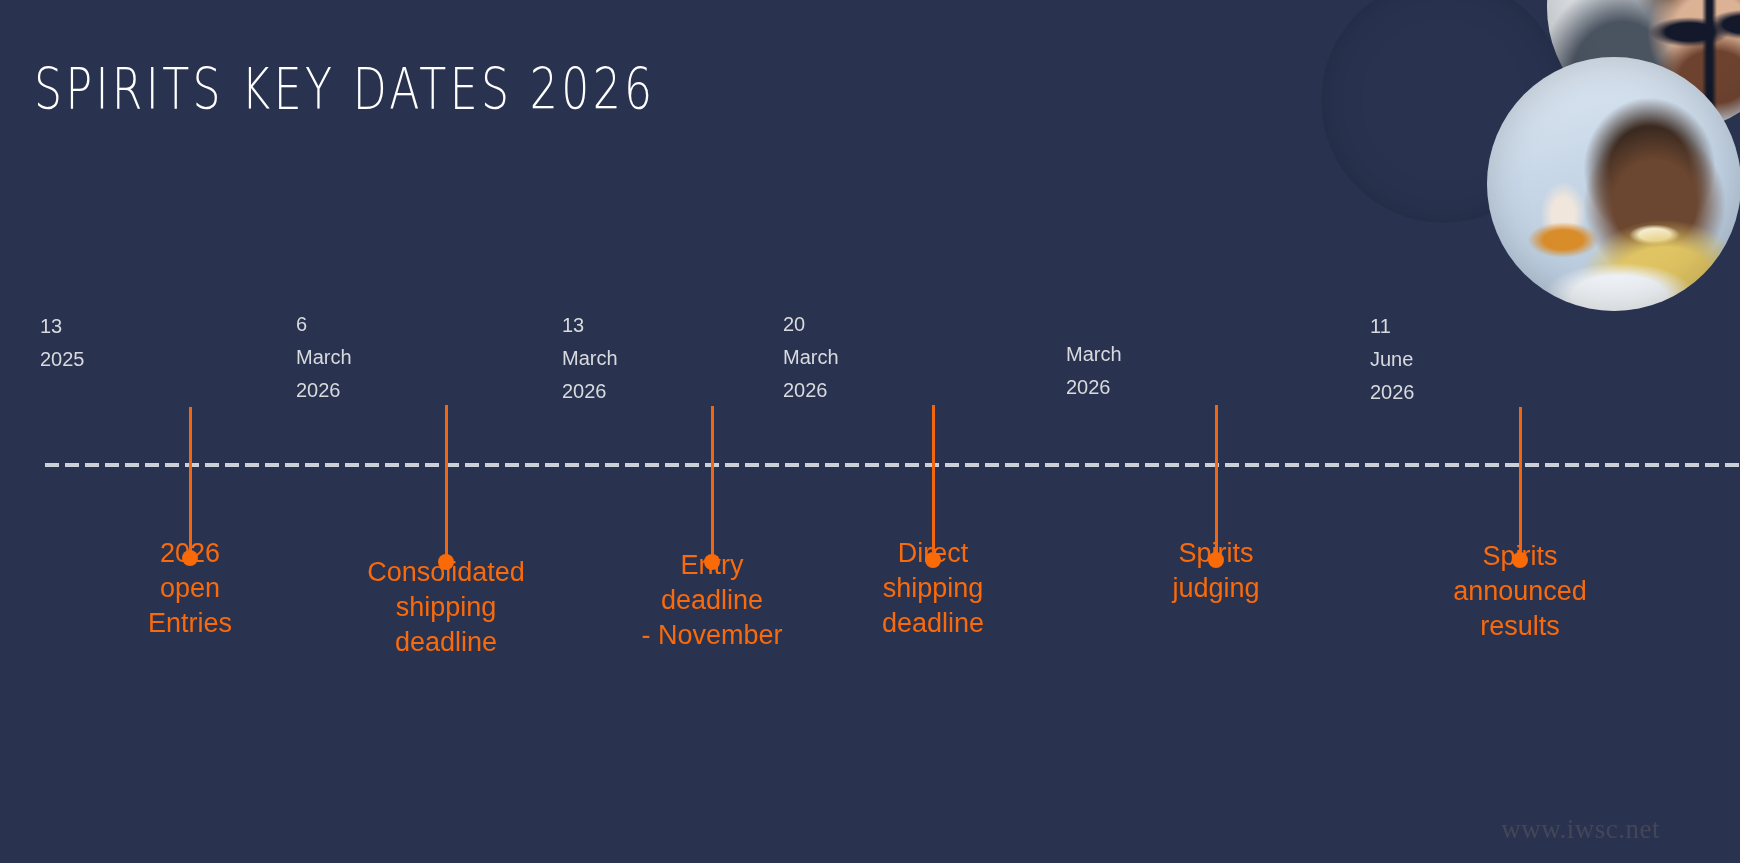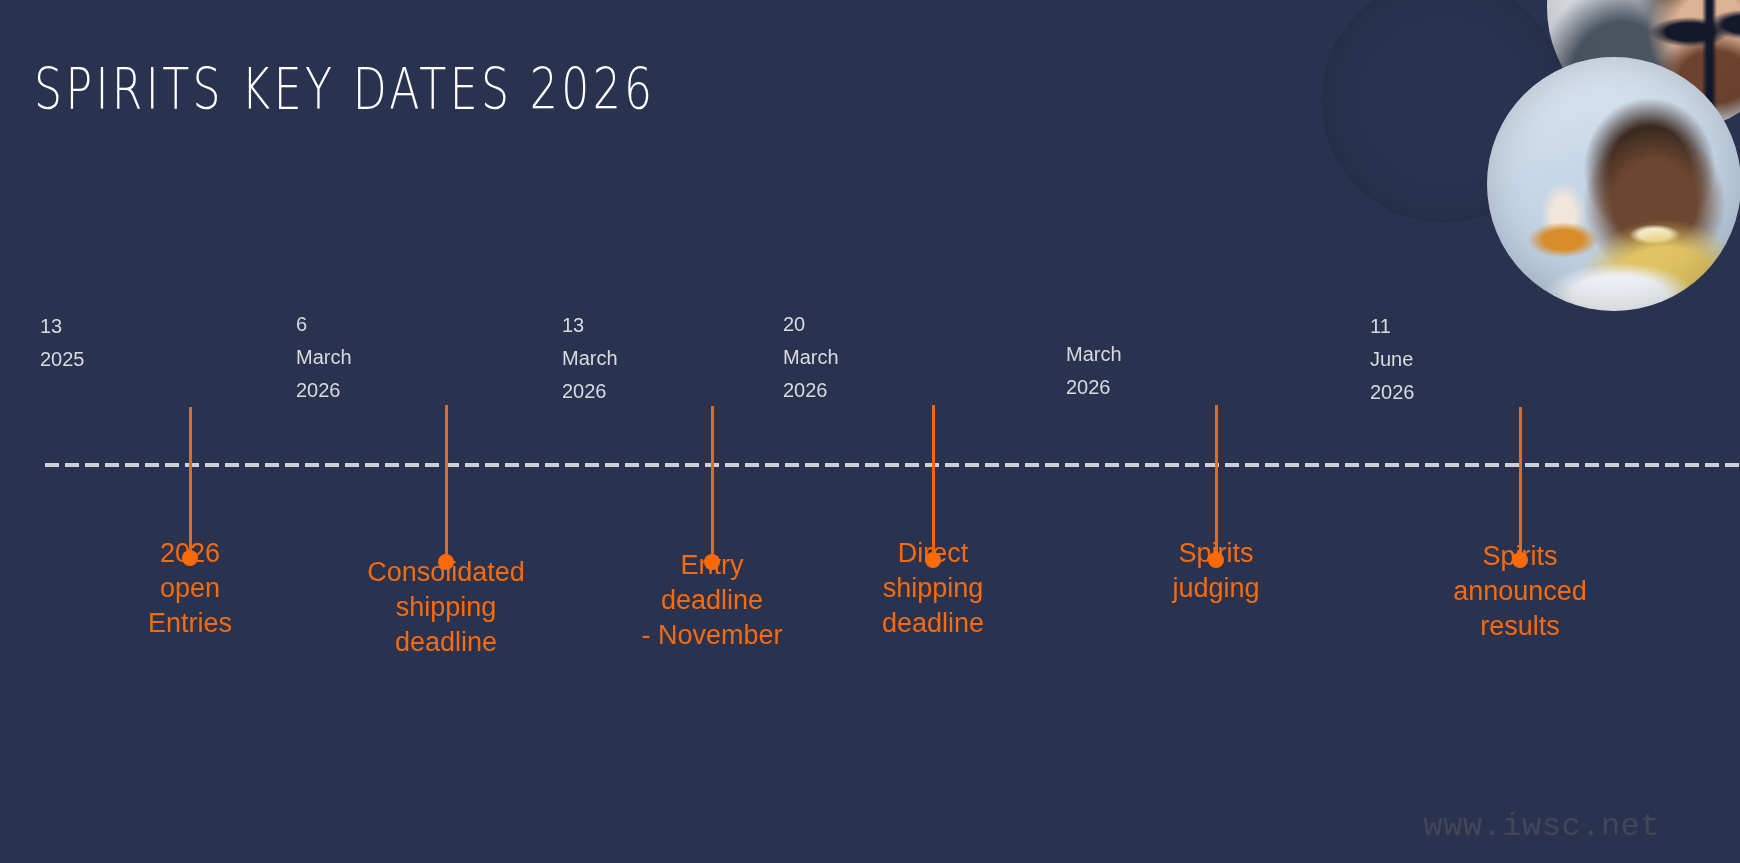--- a/index.html
+++ b/index.html
@@ -85,22 +85,22 @@
           border-radius:50%;background:#fa6a07;}
   .tl-label{
     position:absolute;left:0;width:300px;text-align:center;
     color:#f96a0b;font-size:27px;line-height:35px;font-weight:400;
   }
 
   
   #watermark{
     position:absolute;right:80px;bottom:18px;
     color:rgba(180,150,120,.20);
-    font-size:32px;letter-spacing:.5px;
-    font-family:Liberation Mono, monospace;
+    font-size:27px;letter-spacing:.5px;
+    font-family:Liberation Serif, serif;
   }
 </style>
 </head>
 <body>
 
 <div id="photo-cluster">
   <div class="photo-circle" id="photo-1"></div>
   <div class="photo-circle" id="photo-2"></div>
   <div class="photo-circle" id="photo-3"></div>
 </div>

